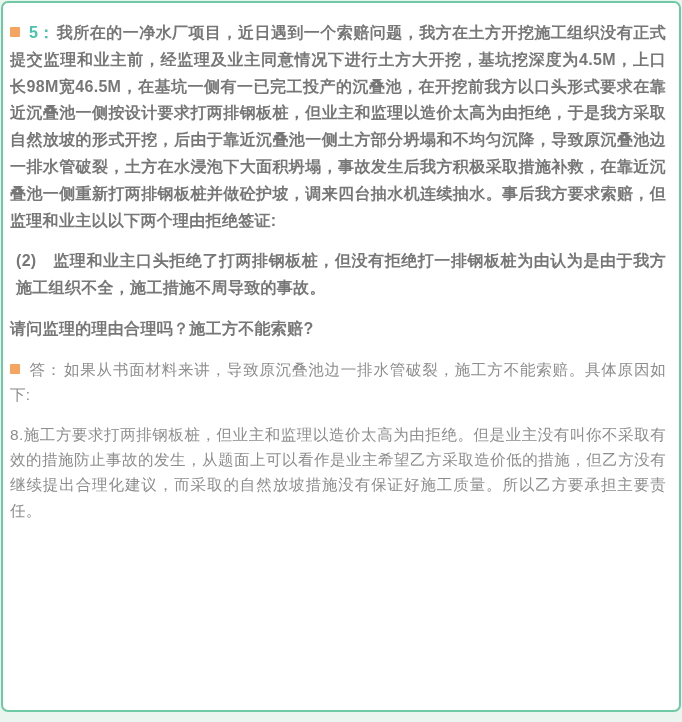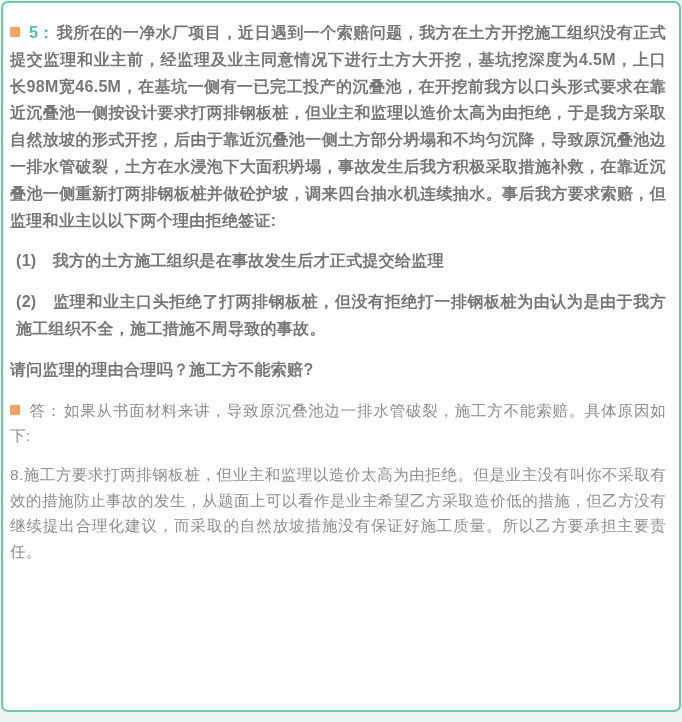--- a/index.html
+++ b/index.html
@@ -61,21 +61,20 @@
 </head>
 <body>
 
 <div class="page">
   <div class="card">
 
     <p class="q">
       <span class="bullet"></span><span class="qnum">5：</span><span>我所在的一净水厂项目，近日遇到一个索赔问题，我方在土方开挖施工组织没有正式提交监理和业主前，经监理及业主同意情况下进行土方大开挖，基坑挖深度为4.5M，上口长98M宽46.5M，在基坑一侧有一已完工投产的沉叠池，在开挖前我方以口头形式要求在靠近沉叠池一侧按设计要求打两排钢板桩，但业主和监理以造价太高为由拒绝，于是我方采取自然放坡的形式开挖，后由于靠近沉叠池一侧土方部分坍塌和不均匀沉降，导致原沉叠池边一排水管破裂，土方在水浸泡下大面积坍塌，事故发生后我方积极采取措施补救，在靠近沉叠池一侧重新打两排钢板桩并做砼护坡，调来四台抽水机连续抽水。事后我方要求索赔，但监理和业主以以下两个理由拒绝签证:</span>
     </p>
 
-    <p class="q indent">(1)　我方的土方施工组织是在事故发生后才正式提交给监理</p>
 
     <p class="q indent">(2)　监理和业主口头拒绝了打两排钢板桩，但没有拒绝打一排钢板桩为由认为是由于我方施工组织不全，施工措施不周导致的事故。</p>
 
     <p class="q">请问监理的理由合理吗？施工方不能索赔?</p>
 
     <p class="a">
       <span class="bullet"></span><span class="alabel">答：</span><span>如果从书面材料来讲，导致原沉叠池边一排水管破裂，施工方不能索赔。具体原因如下:</span>
     </p>
 
     <p class="a">8.施工方要求打两排钢板桩，但业主和监理以造价太高为由拒绝。但是业主没有叫你不采取有效的措施防止事故的发生，从题面上可以看作是业主希望乙方采取造价低的措施，但乙方没有继续提出合理化建议，而采取的自然放坡措施没有保证好施工质量。所以乙方要承担主要责任。</p>

